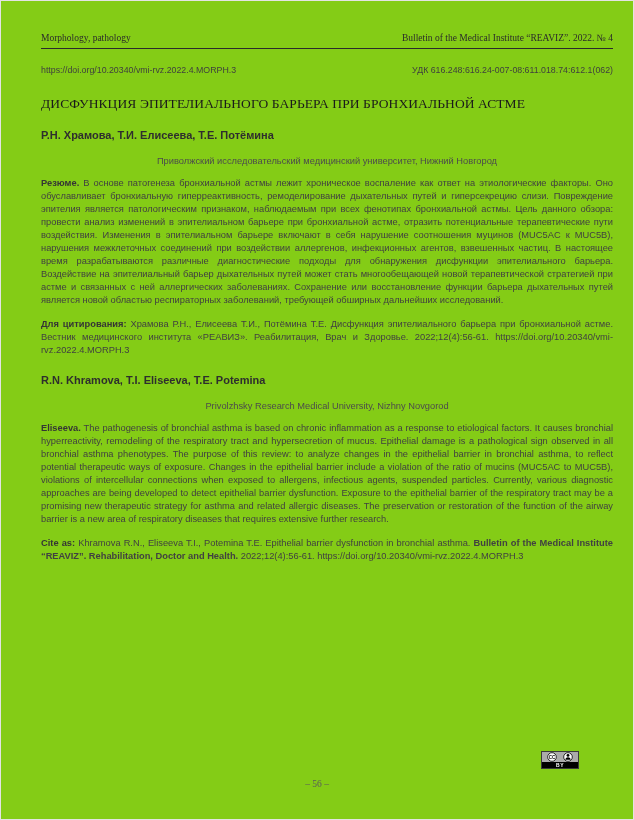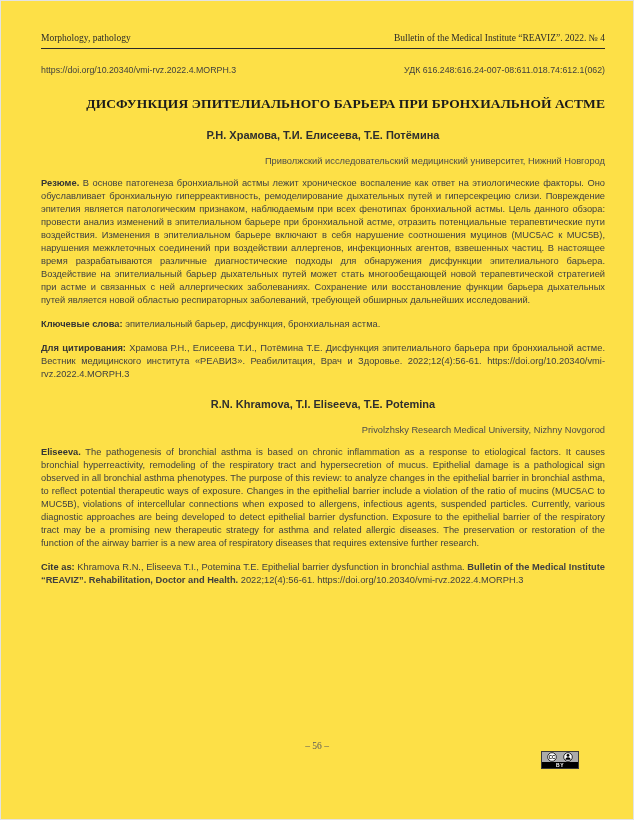--- a/index.html
+++ b/index.html
@@ -6,54 +6,54 @@
   html, body { background: #fff; }
   body {
     width: 634px; height: 820px;
     font-family: "Liberation Sans", sans-serif;
     color: #414141;
     overflow: hidden;
   }
   .page {
     position: relative;
     width: 634px; height: 820px;
-    background: #fde047;
+    background: #84cc16;
     border: 1px solid #e3e3e3;
-    padding: 32px 28px 0 40px;
+    padding: 32px 20px 0 40px;
   }
   
   .running-head {
     display: flex; justify-content: space-between; align-items: baseline;
     font-family: "Liberation Serif", serif;
     font-size: 9.5px; color: #2b2b2b;
   }
   .rule {
     border: none; border-top: 1.2px solid #2b2b2b;
     margin-top: 5px;
   }
   .meta-row {
     display: flex; justify-content: space-between; align-items: baseline;
     margin-top: 16px;
     font-size: 8.8px; color: #3f3f3f;
   }
   .meta-row a { color: #3f3f3f; text-decoration: none; }
   h1.article-title {
     font-family: "Liberation Serif", serif;
-    font-size: 13.5px; font-weight: bold; color: #1b1b1b;
-    text-align: right; letter-spacing: 0.1px;
+    font-size: 13.5px; font-weight: normal; color: #1b1b1b;
+    text-align: left; letter-spacing: 0.1px;
     margin-top: 21px;
   }
   h1.article-title.en { margin-top: 24px; }
   .authors {
-    text-align: center; font-weight: bold;
+    text-align: left; font-weight: bold;
     font-size: 11px; color: #2e2e2e;
     margin-top: 17px;
   }
   .affiliation {
-    text-align: right;
+    text-align: center;
     font-size: 9.3px; color: #4c4c4c;
     margin-top: 15px;
   }
   p.para {
     font-size: 9.3px; line-height: 1.4;
     text-align: justify; color: #414141;
     margin-top: 11px;
   }
   p.para b { color: #353535; }
   .cite-ital { }
@@ -68,21 +68,21 @@
   }
   .cc-top {
     flex: 1; display: flex; justify-content: space-evenly; align-items: center;
   }
   .cc-bottom {
     height: 6px; background: #000; color: #fff;
     font-size: 5px; line-height: 6px; text-align: center;
     font-weight: bold; letter-spacing: 0.5px;
   }
   .page-num {
-    position: absolute; left: 0; right: 0; top: 740px;
+    position: absolute; left: 0; right: 0; top: 778px;
     text-align: center;
     font-family: "Liberation Serif", serif;
     font-size: 9.5px; color: #5a5a5a;
   }
 </style>
 </head>
 <body>
 
 <div class="page">
 
@@ -102,24 +102,20 @@
 
   <div class="authors" lang="ru">Р.Н. Храмова, Т.И. Елисеева, Т.Е. Потёмина</div>
 
   <div class="affiliation" lang="ru">Приволжский исследовательский медицинский университет, Нижний Новгород</div>
 
   <p class="para" lang="ru">
     <b>Резюме.</b>
     <span>В основе патогенеза бронхиальной астмы лежит хроническое воспаление как ответ на этиологические факторы. Оно обуславливает бронхиальную гиперреактивность, ремоделирование дыхательных путей и гиперсекрецию слизи. Повреждение эпителия является патологическим признаком, наблюдаемым при всех фенотипах бронхиальной астмы. Цель данного обзора: провести анализ изменений в эпителиальном барьере при бронхиальной астме, отразить потенциальные терапевтические пути воздействия. Изменения в эпителиальном барьере включают в себя нарушение соотношения муцинов (MUC5AC к MUC5B), нарушения межклеточных соединений при воздействии аллергенов, инфекционных агентов, взвешенных частиц. В настоящее время разрабатываются различные диагностические подходы для обнаружения дисфункции эпителиального барьера. Воздействие на эпителиальный барьер дыхательных путей может стать многообещающей новой терапевтической стратегией при астме и связанных с ней аллергических заболеваниях. Сохранение или восстановление функции барьера дыхательных путей является новой областью респираторных заболеваний, требующей обширных дальнейших исследований.</span>
   </p>
 
-  <p class="para" lang="ru">
-    <b>Ключевые слова:</b>
-    <span>эпителиальный барьер, дисфункция, бронхиальная астма.</span>
-  </p>
 
   <p class="para" lang="ru">
     <b>Для цитирования:</b>
     <span>Храмова Р.Н., Елисеева Т.И., Потёмина Т.Е. Дисфункция эпителиального барьера при бронхиальной астме.</span>
     <span class="cite-ital">Вестник медицинского института «РЕАВИЗ». Реабилитация, Врач и Здоровье.</span>
     <span>2022;12(4):56-61. https://doi.org/10.20340/vmi-rvz.2022.4.MORPH.3</span>
   </p>
 
 
   <div class="authors" lang="en">R.N. Khramova, T.I. Eliseeva, T.E. Potemina</div>

